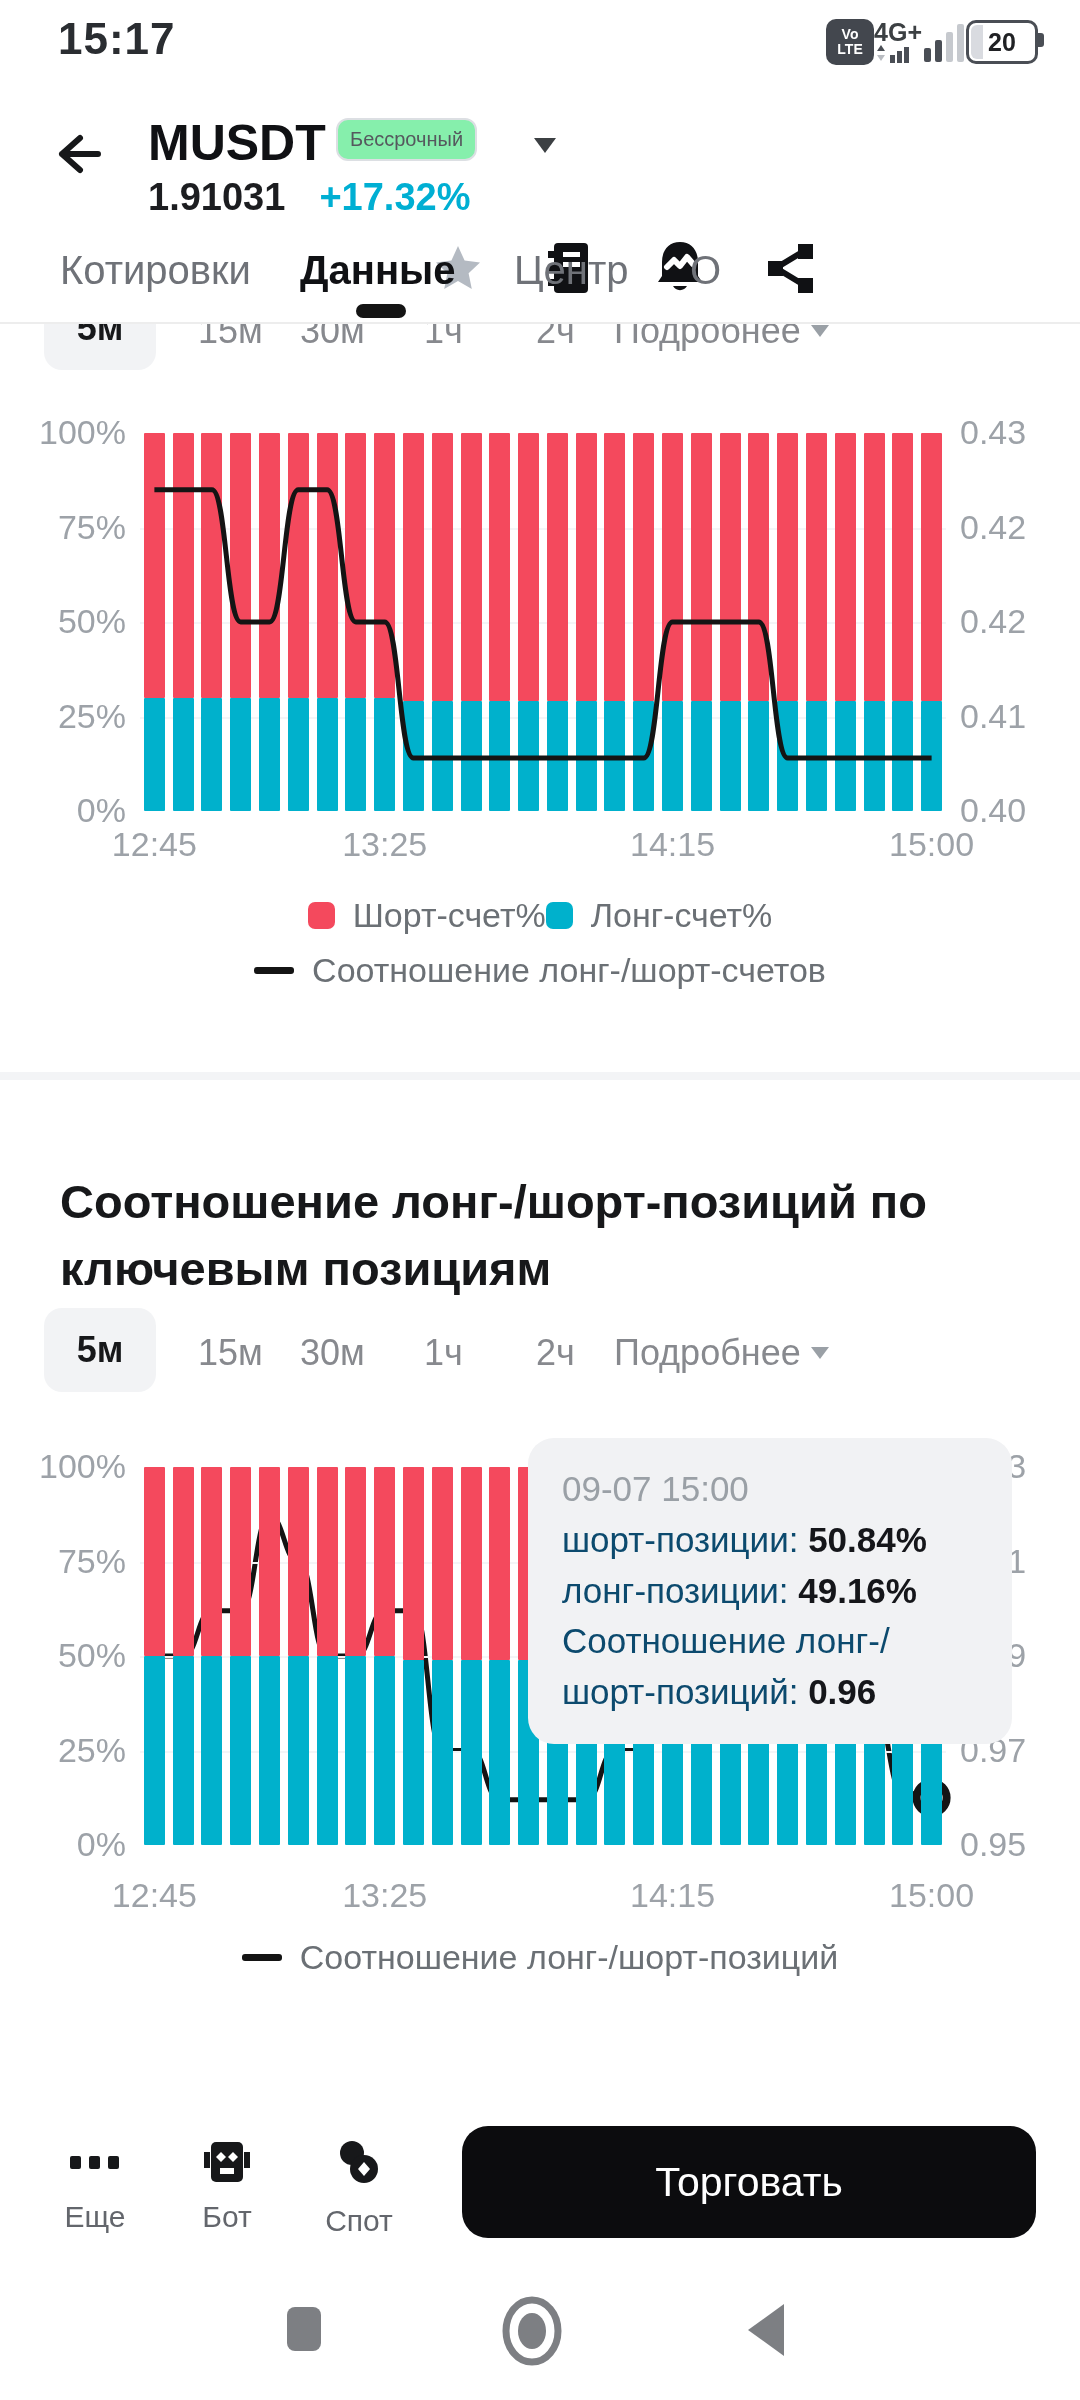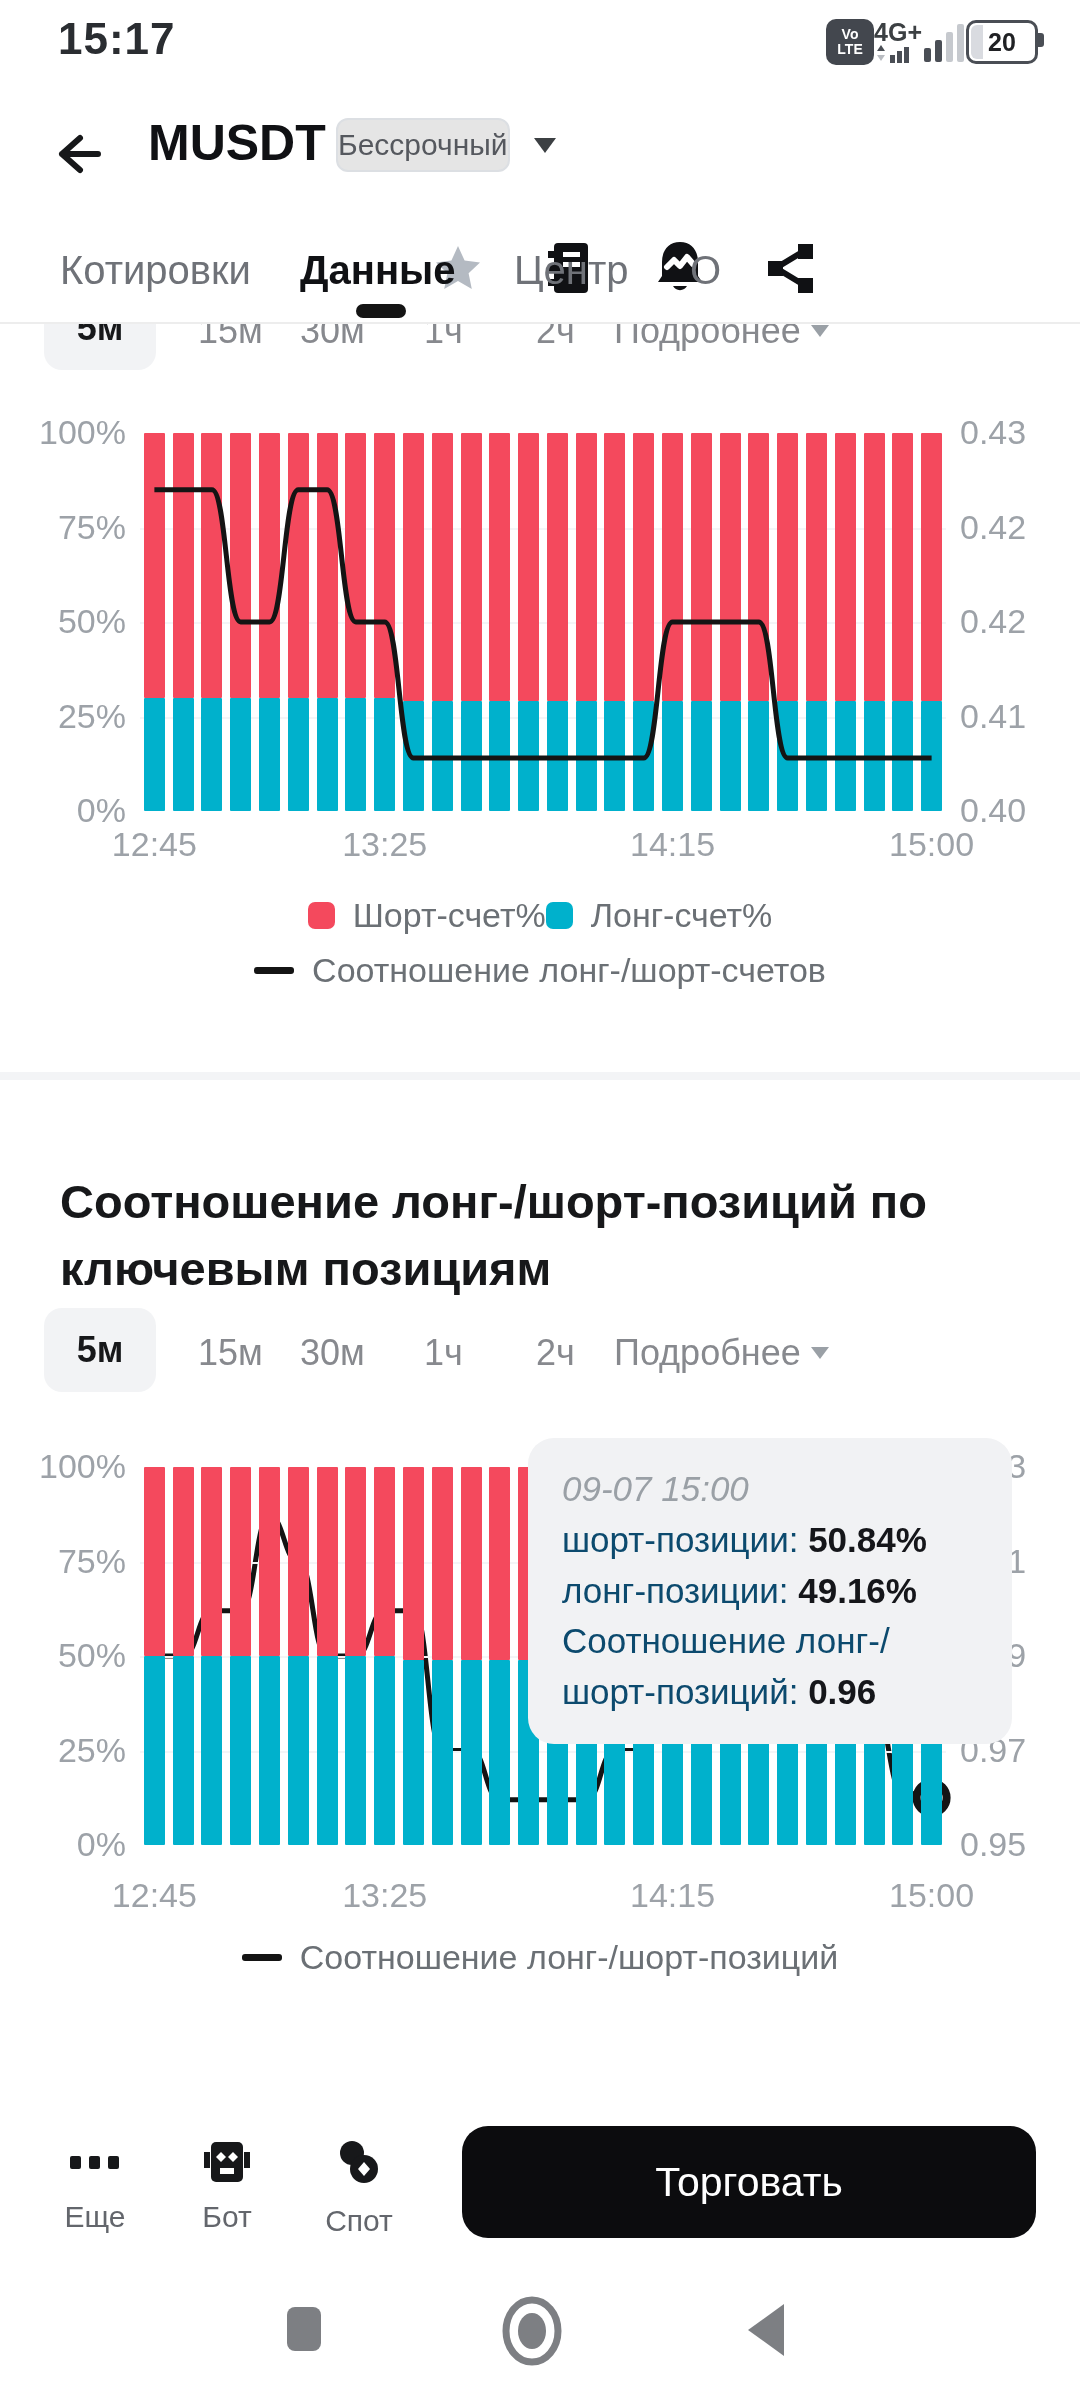--- a/index.html
+++ b/index.html
@@ -17,21 +17,21 @@
   .net .g{font-size:25px;font-weight:700;color:#3c4043;}
   .battery{position:relative;width:66px;height:38px;border:3px solid #4a4e55;border-radius:10px;
            display:flex;align-items:center;justify-content:center;}
   .battery .fill{position:absolute;left:2px;top:2px;bottom:2px;width:12px;background:#d9dbe0;border-radius:6px 0 0 6px;}
   .battery .pct{position:relative;font-size:25px;color:#202124;font-weight:600;}
   .battery .nub{position:absolute;right:-9px;top:10px;width:6px;height:14px;background:#4a4e55;border-radius:0 3px 3px 0;}
   #title-row{position:absolute;top:110px;left:0;width:860px;height:110px;}
   #back-btn{position:absolute;left:50px;top:16px;width:56px;height:56px;}
   #pair-title{position:absolute;left:148px;top:4px;font-size:50px;font-weight:800;color:#101114;}
   #contract-badge{position:absolute;left:336px;top:8px;border:2px solid #dcdfe3;border-radius:12px;
-                  padding:8px 0;font-size:30px;color:#55585e;background:#e5e5e5;}
+                  padding:8px 12px;font-size:20px;color:#55585e;background:#86efac;}
   #contract-caret{position:absolute;left:534px;top:28px;width:0;height:0;
                   border-left:11px solid transparent;border-right:11px solid transparent;border-top:15px solid #3c4043;}
   #price-row{position:absolute;left:148px;top:176px;font-size:38px;display:flex;gap:34px;}
   #price-val{color:#1c1d20;font-weight:600;}
   #price-chg{font-weight:600;}
   #header-icons{position:absolute;right:44px;top:130px;display:flex;gap:60px;align-items:center;}
   #tabs-row{position:absolute;top:248px;left:0;width:1080px;height:60px;font-size:40px;}
   .tab{position:absolute;color:#6f7278;}
   .tab.active{color:#101114;font-weight:700;}
   #tab-indicator{position:absolute;top:304px;left:356px;width:50px;height:14px;border-radius:7px;background:#141414;}
@@ -53,21 +53,21 @@
   .legend-row{display:flex;align-items:center;}
   .legend-item{display:flex;gap:18px;align-items:center;font-size:34px;color:#6b7075;}
   .legend-sq{width:27px;height:27px;border-radius:7px;}
   .legend-dash{width:40px;height:7px;background:#141414;border-radius:3px;}
   #section-divider{position:absolute;top:1072px;left:0;width:1080px;height:8px;background:#f3f4f6;}
   #section2-title{position:absolute;top:1130px;left:60px;width:960px;font-size:47px;font-weight:700;
                   color:#17181a;line-height:1.42;}
   
   #chart-tooltip{position:absolute;left:528px;top:2px;width:484px;border-radius:26px;background:#f1f2f4;
                  padding:26px 34px;box-sizing:border-box;z-index:6;font-size:35px;line-height:1.45;}
-  #chart-tooltip .date{color:#9aa0a6;font-style:italic;}
+  #chart-tooltip .date{color:#9aa0a6;}
   #chart-tooltip .lbl{color:#0c4a6e;}
   #chart-tooltip .val{color:#15161a;font-weight:700;}
   
   #bottom-bar{position:absolute;top:2108px;left:0;width:1080px;height:150px;background:#fff;}
   .bb-item{position:absolute;top:30px;width:110px;display:flex;flex-direction:column;align-items:center;gap:14px;}
   .bb-label{font-size:30px;color:#63666c;}
   #trade-button{position:absolute;left:462px;top:18px;width:574px;height:112px;background:#0c0c0e;border-radius:26px;
                 color:#fff;font-size:41px;display:flex;align-items:center;justify-content:center;border:none;}
   
   #android-nav{position:absolute;top:2286px;left:0;width:1080px;height:114px;}
@@ -129,20 +129,24 @@
         <path d="M13 27 L20 20 L26 26 L33 17 L39 24" fill="none" stroke="#fff" stroke-width="6" stroke-linejoin="round" stroke-linecap="round"></path>
         <path d="M19 46 A8 8 0 0 0 33 46 Z" fill="#101114"></path>
       </svg>
       <svg width="50" height="52" viewBox="0 0 50 52">
         <path d="M38 9 L10 26 L38 43" fill="none" stroke="#101114" stroke-width="6"></path>
         <rect x="32" y="2" width="15" height="15" fill="#101114"></rect>
         <rect x="2" y="19" width="15" height="15" fill="#101114"></rect>
         <rect x="32" y="36" width="15" height="15" fill="#101114"></rect>
       </svg>
     </div>
+  </div>
+  <div id="price-row">
+    <span id="price-val">1.91031</span>
+    <span id="price-chg" style="color: rgb(0, 175, 211);">+17.32%</span>
   </div>
 
   <nav id="tabs-row">
     <span class="tab" style="left:60px">Котировки</span>
     <span class="tab active" style="left:300px">Данные</span>
     <span class="tab" style="left:514px">Центр</span>
     <span class="tab" style="left:690px">О</span>
   </nav>
   <div id="tab-indicator"></div>
 </header>

